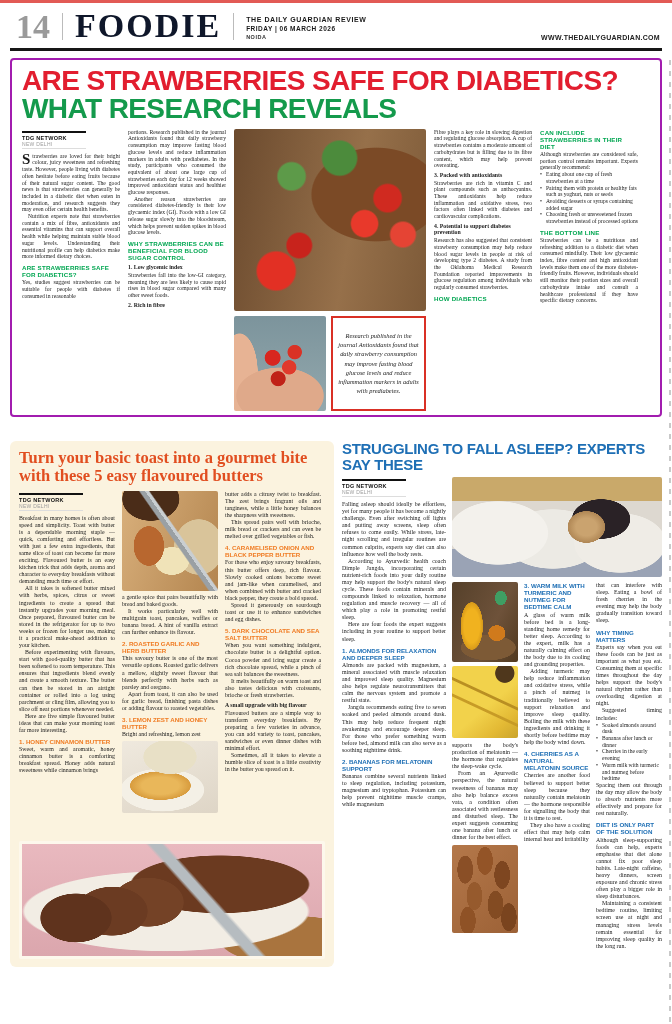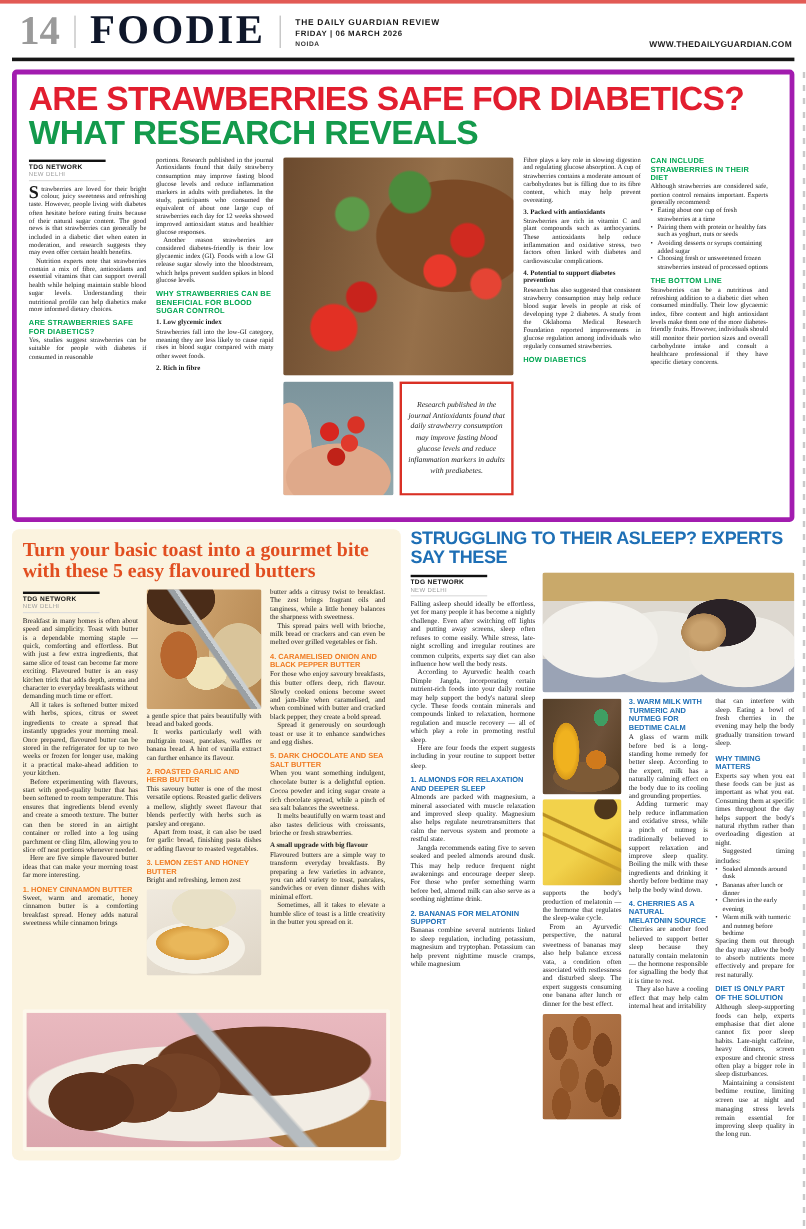--- a/index.html
+++ b/index.html
@@ -24,21 +24,21 @@
   .bd{font-size:5.6px;line-height:1.2;text-align:justify;margin:0;hyphens:auto;}
   .bd + .bd{text-indent:6px;}
   .gh{font:bold 6.2px "Liberation Sans",sans-serif;color:#00A651;margin:4px 0 1px;letter-spacing:.2px;line-height:1.15;}
   .bh{font-weight:bold;font-size:5.8px;margin:3px 0 1px;line-height:1.15;}
   .oh{font:bold 6.2px "Liberation Sans",sans-serif;color:#F07B22;margin:4px 0 1px;line-height:1.15;}
   .blh{font:bold 6.2px "Liberation Sans",sans-serif;color:#1E6FB5;margin:4px 0 1px;line-height:1.15;}
   .bul{display:flex;gap:2px;font-size:5.6px;line-height:1.2;text-align:left;}
   .bul::before{content:"•";flex:0 0 4px;}
   .ph{border-radius:2px;}
   
-  .sbox{border:4px solid #a21caf;border-radius:4px;margin-top:7px;padding:7px 10px 18px;}
+  .sbox{border:2px solid #a21caf;border-radius:4px;margin-top:7px;padding:7px 10px 4px;}
   .hl1{font:bold 28px "Liberation Sans",sans-serif;color:#E21E2F;letter-spacing:-.6px;line-height:1.02;}
   .hl2{font:bold 28px "Liberation Sans",sans-serif;color:#149A4C;letter-spacing:-.6px;line-height:1.02;margin-bottom:5px;}
   .s-cols{display:flex;gap:8px;height:282px;overflow:hidden;}
   .s-c{width:98px;overflow:hidden;}
   .s-mid{width:192px;display:flex;flex-direction:column;gap:5px;}
   .dropcap{float:left;font:bold 15px "Liberation Serif",serif;line-height:11px;padding:1px 2px 0 0;}
   .img-bowl{height:182px;background:
     radial-gradient(circle at 22% 78%, #e23024 0 9%, transparent 10%),
     radial-gradient(circle at 34% 64%, #c8231c 0 7%, transparent 8%),
     radial-gradient(circle at 68% 52%, #e8392b 0 8%, transparent 9%),
@@ -53,21 +53,21 @@
     radial-gradient(circle at 42% 44%, #d8261f 0 10%, transparent 11%),
     radial-gradient(circle at 60% 54%, #e03a2c 0 9%, transparent 10%),
     radial-gradient(circle at 48% 66%, #c02218 0 9%, transparent 10%),
     radial-gradient(circle at 66% 38%, #d93226 0 8%, transparent 9%),
     radial-gradient(ellipse 48% 30% at 50% 84%, #dfa98a 0 98%, transparent 100%),
     radial-gradient(ellipse 20% 42% at 6% 60%, #e7b394 0 98%, transparent 100%),
     linear-gradient(180deg,#7c949c,#93a8ad);}
   .quote{flex:1;border:2px solid #D93025;padding:4px 5px;display:flex;align-items:center;}
   .quote p{margin:0;font-style:italic;font-size:6.4px;line-height:1.45;text-align:center;color:#222;}
   
-  .btm{display:flex;gap:8px;margin-top:6px;}
+  .btm{display:flex;gap:8px;margin-top:24px;}
   
   .toast{width:316px;background:#FBF3DF;border-radius:6px;padding:8px 9px;}
   .thl{font:bold 16.5px "Liberation Serif",serif;color:#E14E20;line-height:1.12;margin-bottom:5px;}
   .t-cols{display:flex;gap:7px;height:344px;overflow:hidden;}
   .t-c{width:96px;overflow:hidden;}
   .toast .bd{font-size:5.9px;}
   .img-board{height:100px;margin-bottom:3px;background:
     linear-gradient(55deg, transparent 52%, #9aa0a4 53% 56%, #c9ced1 56% 58%, transparent 59%),
     radial-gradient(ellipse 16% 20% at 28% 55%, #b8672f 0 98%, transparent 100%),
     radial-gradient(ellipse 18% 14% at 52% 70%, #f0e3b8 0 98%, transparent 100%),
@@ -251,21 +251,21 @@
           <div class="bh">A small upgrade with big flavour</div>
           <p class="bd">Flavoured butters are a simple way to transform everyday breakfasts. By preparing a few varieties in advance, you can add variety to toast, pancakes, sandwiches or even dinner dishes with minimal effort.</p>
           <p class="bd">Sometimes, all it takes to elevate a humble slice of toast is a little creativity in the butter you spread on it.</p>
         </div>
 
       </div>
       <div class="ph img-choc"></div>
     </div>
 
     <div class="sleep">
-      <div class="slhl">STRUGGLING TO THEIR ASLEEP? EXPERTS SAY THESE</div>
+      <div class="slhl">STRUGGLING TO FALL ASLEEP? EXPERTS SAY THESE</div>
 
       <div class="sl-cols">
 
         <div class="sl-c1">
           <div class="byline">
             <div class="net">TDG NETWORK</div>
             <div class="cty">NEW DELHI</div>
           </div>
           <p class="bd">Falling asleep should ideally be effortless, yet for many people it has become a nightly challenge. Even after switching off lights and putting away screens, sleep often refuses to come easily. While stress, late-night scrolling and irregular routines are common culprits, experts say diet can also influence how well the body rests.</p>
           <p class="bd">According to Ayurvedic health coach Dimple Jangda, incorporating certain nutrient-rich foods into your daily routine may help support the body's natural sleep cycle. These foods contain minerals and compounds linked to relaxation, hormone regulation and muscle recovery — all of which play a role in promoting restful sleep.</p>

